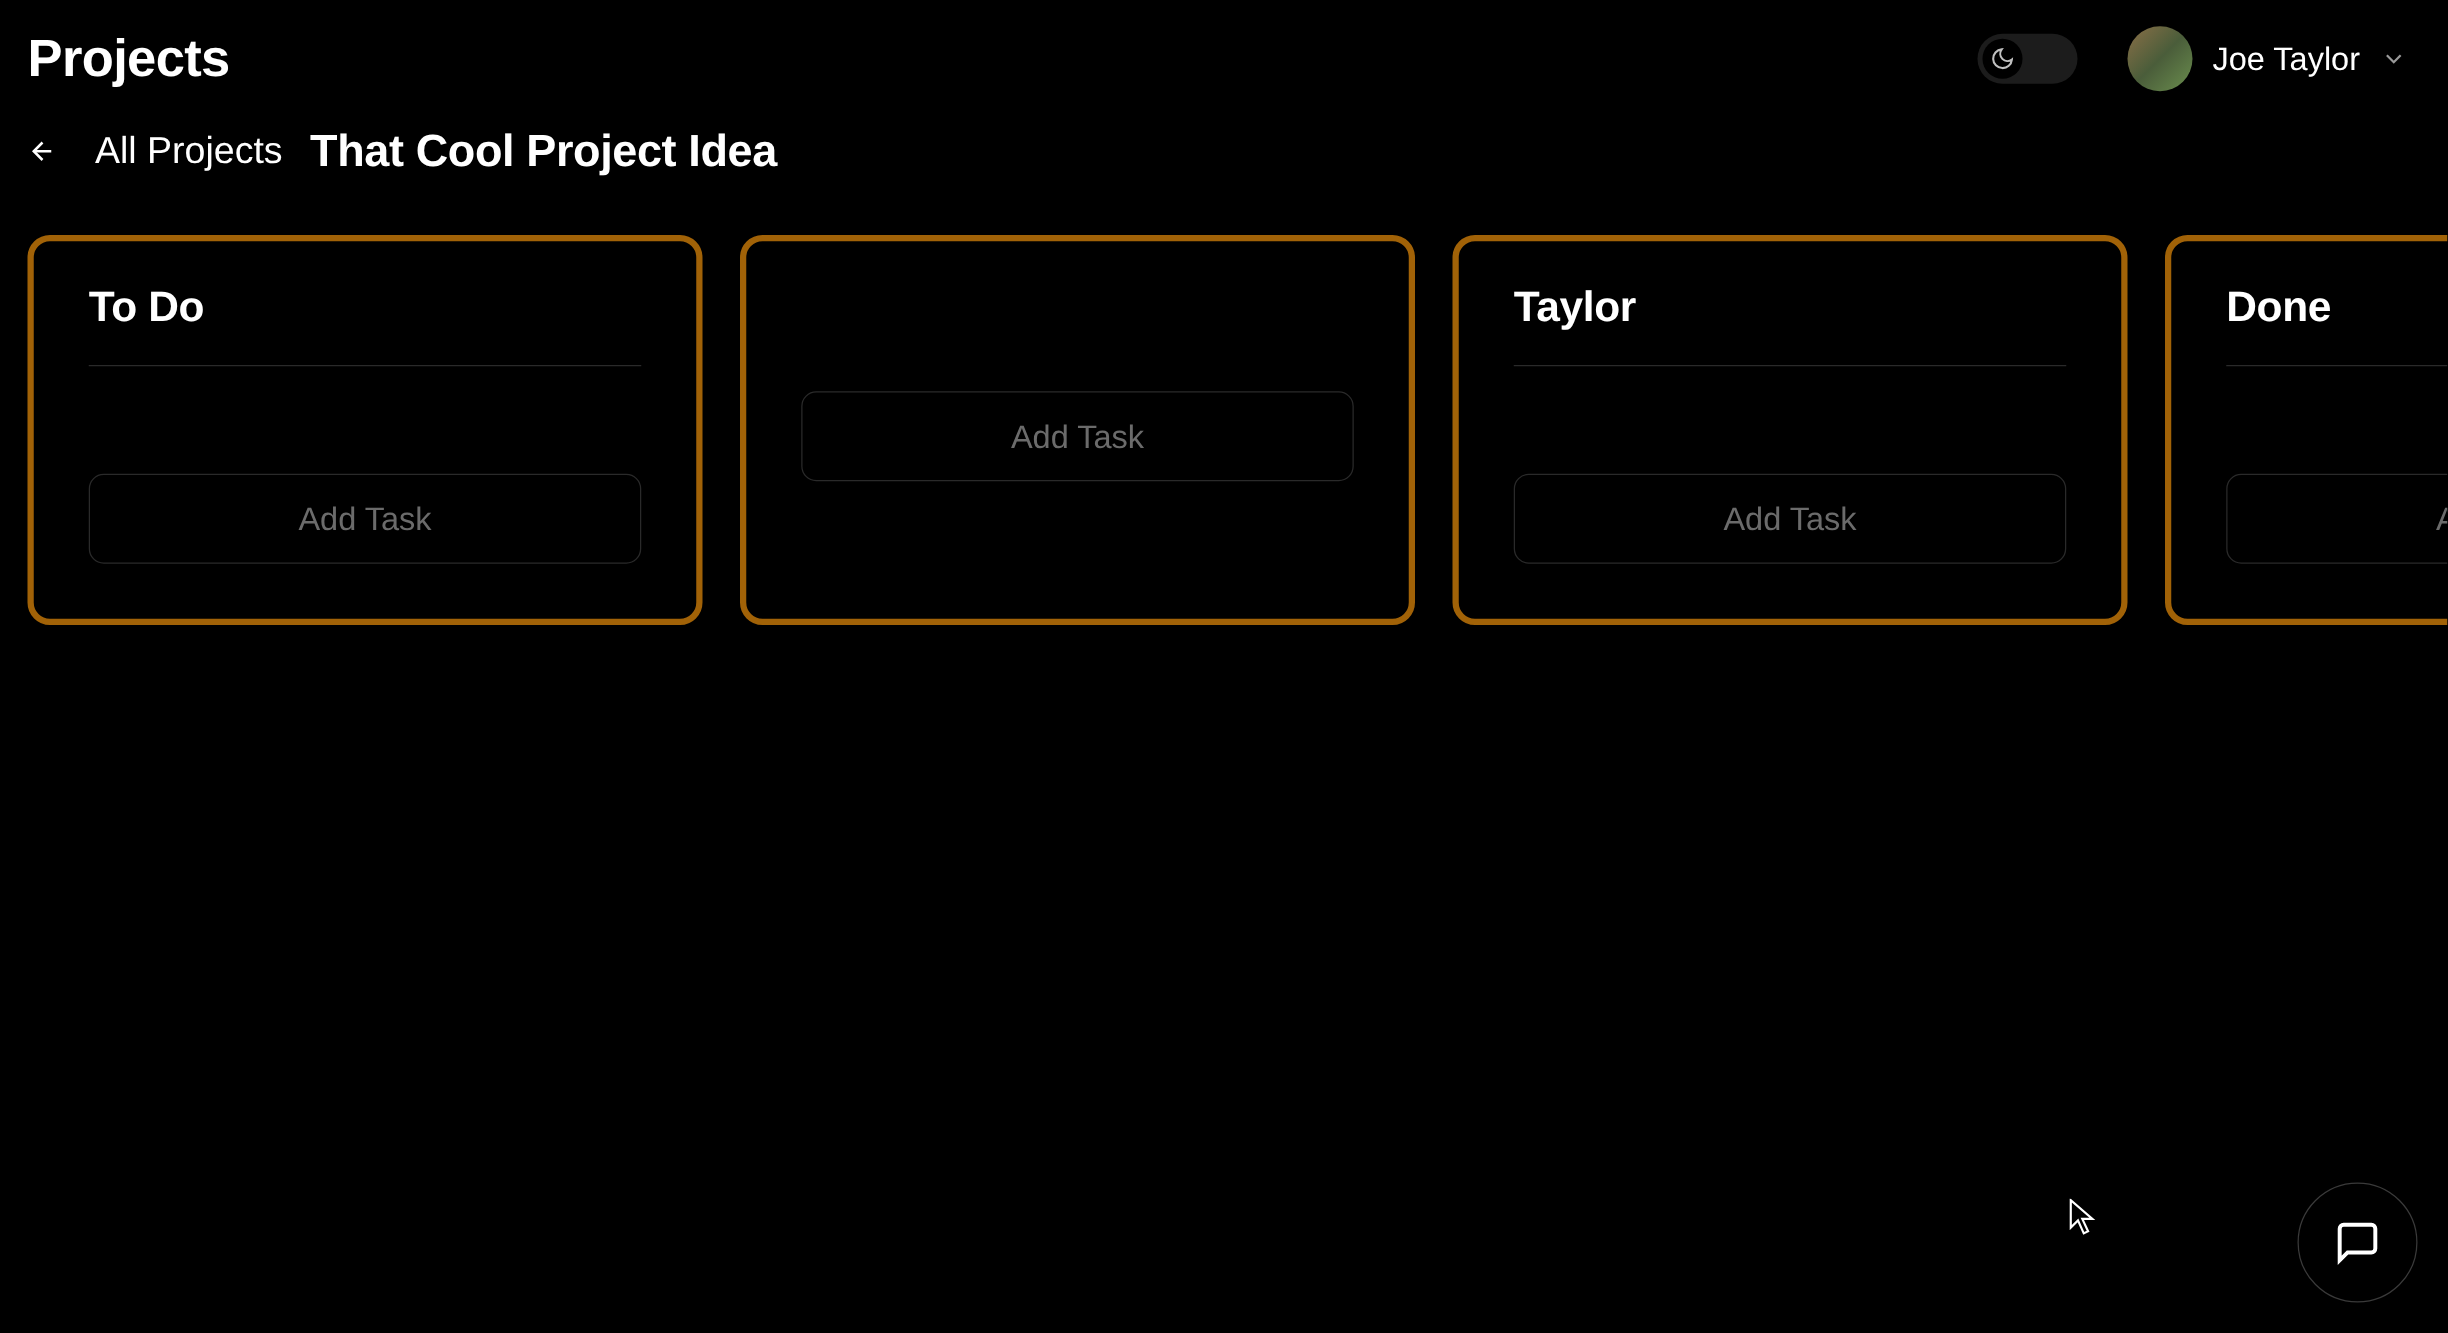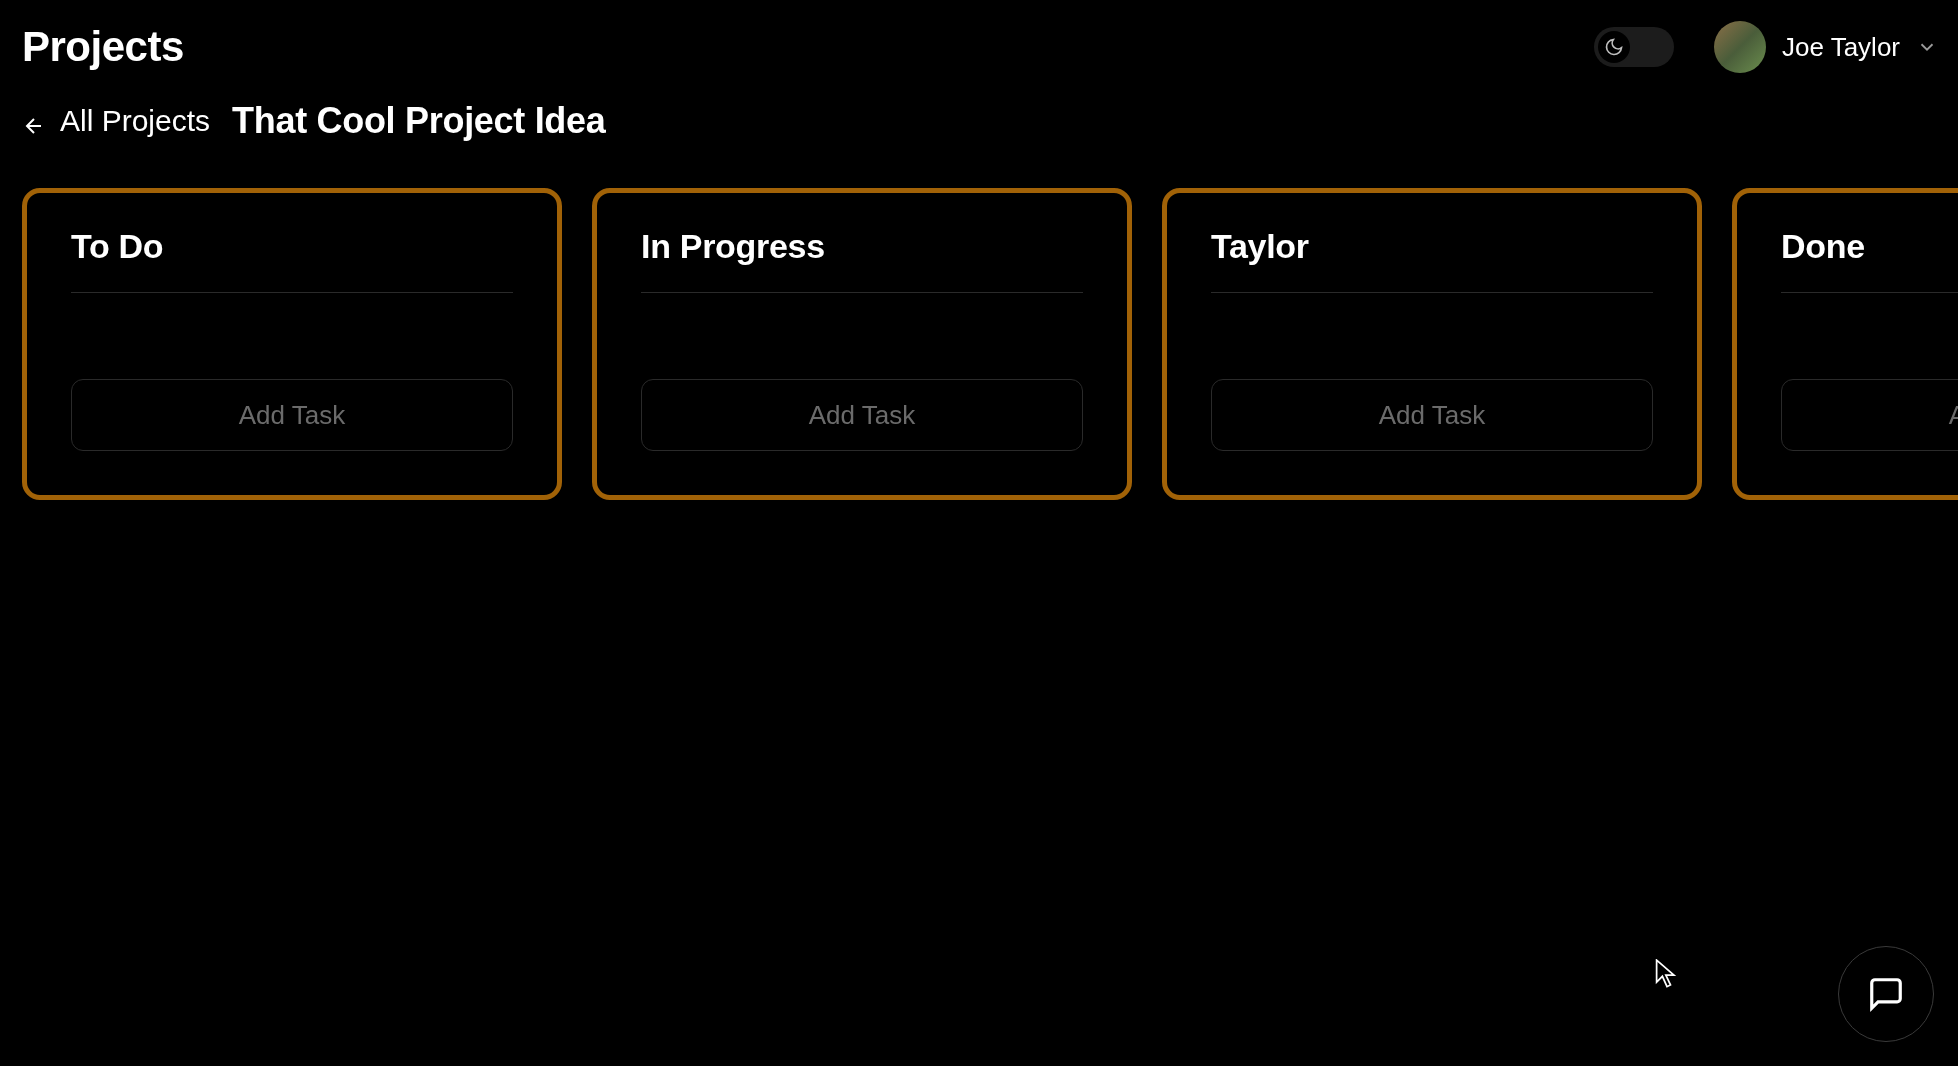--- a/index.html
+++ b/index.html
@@ -16,21 +16,21 @@
       height: 1066px;
       overflow: hidden;
       position: relative;
     }
 
     
     .header {
       display: flex;
       align-items: center;
       justify-content: space-between;
-      padding: 16px 20px 0 22px;
+      padding: 16px 32px 0 22px;
       height: 78px;
     }
 
     .page-title {
       font-size: 42px;
       font-weight: 700;
       letter-spacing: -0.5px;
     }
 
     .header-right {
@@ -96,22 +96,22 @@
     
     .breadcrumb-row {
       display: flex;
       align-items: center;
       gap: 22px;
       padding: 22px 22px 0 22px;
     }
 
     .back-link {
       display: flex;
-      align-items: flex-end;
-      gap: 14px;
+      align-items: center;
+      gap: 30px;
       cursor: pointer;
     }
 
     .arrow-left {
       width: 24px;
       height: 24px;
     }
 
     .back-link-text {
       font-size: 30px;
@@ -233,21 +233,20 @@
 </div>
 
 <div class="board">
   <div class="column">
     <div class="column-header">To Do</div>
     <div class="column-body">
       <button class="add-task-button">Add Task</button>
     </div>
   </div>
   <div class="column">
-    <div class="column-header">In Progress</div>
     <div class="column-body">
       <button class="add-task-button">Add Task</button>
     </div>
   </div>
   <div class="column">
     <div class="column-header">Taylor</div>
     <div class="column-body">
       <button class="add-task-button">Add Task</button>
     </div>
   </div>

